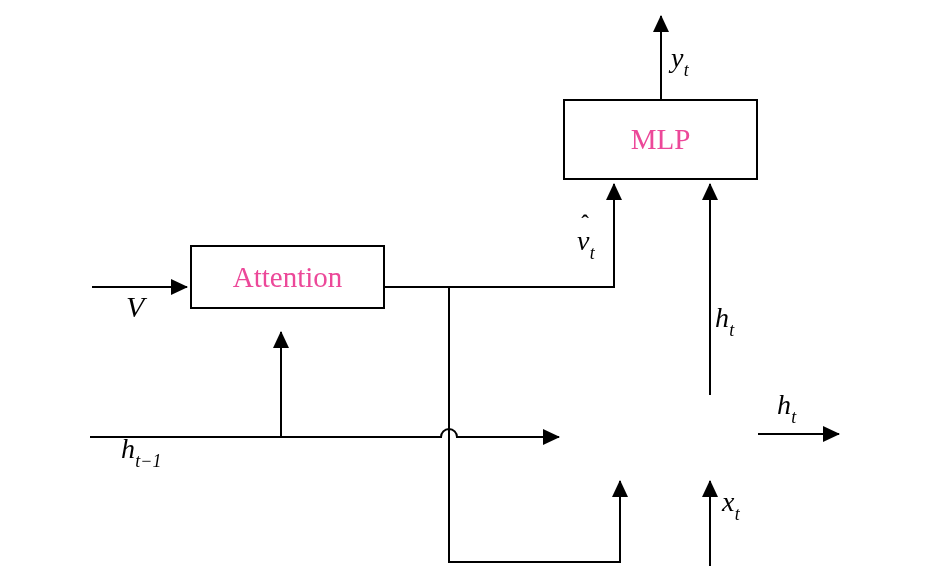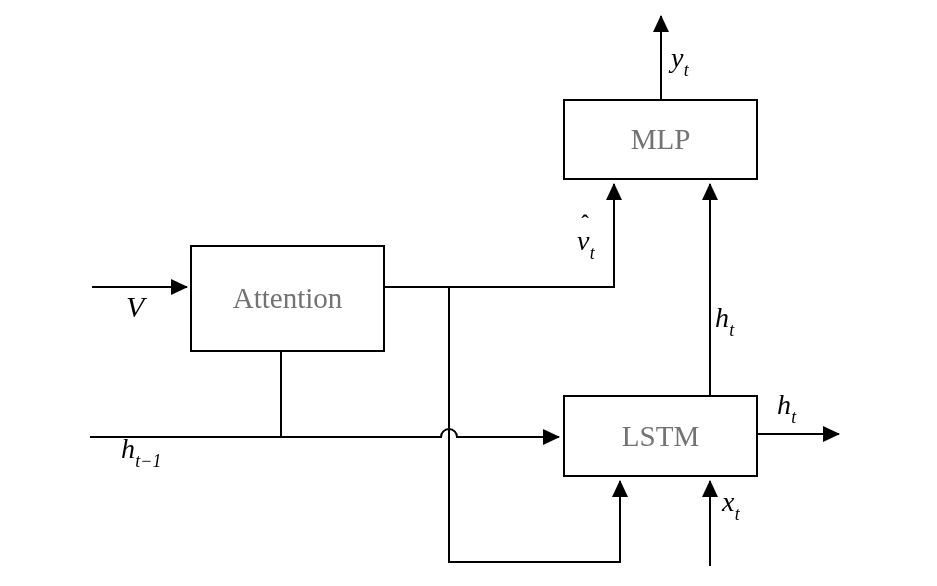--- a/index.html
+++ b/index.html
@@ -22,24 +22,24 @@
   }
   .box {
     position: absolute;
     border: 2px solid #000000;
     background: #ffffff;
     display: flex;
     align-items: center;
     justify-content: center;
     font-family: "Liberation Serif", serif;
     font-size: 29px;
-    color: #737373;
+    color: #ec4899;
     box-sizing: border-box;
   }
-  .box-attention { left: 190px; top: 245px; width: 195px; height: 107px; }
+  .box-attention { left: 190px; top: 245px; width: 195px; height: 64px; }
   .box-mlp      { left: 563px; top:  99px; width: 195px; height: 81px; }
   .box-lstm     { left: 563px; top: 395px; width: 195px; height: 82px; }
   .mlabel {
     position: absolute;
     font-family: "Liberation Serif", serif;
     font-style: italic;
     font-size: 28px;
     color: #000000;
     line-height: 1;
     white-space: nowrap;
@@ -99,23 +99,20 @@
 
     <path d="M 710 566 L 710 481" stroke="#000000" stroke-width="2" fill="none" marker-end="url(#arrow)"></path>
   </svg>
 
   <div class="box box-attention">
     <span>Attention</span>
   </div>
   <div class="box box-mlp">
     <span>MLP</span>
   </div>
-  <div class="box box-lstm">
-    <span>LSTM</span>
-  </div>
 
   <span class="mlabel lbl-v"><span>V</span><sub></sub></span>
 
   <span class="mlabel lbl-hprev"><span>h</span><sub>t−1</sub></span>
 
   <span class="mlabel lbl-vhat"><span class="hat-wrap"><span class="hat">ˆ</span><span>v</span></span><sub>t</sub></span>
 
   <span class="mlabel lbl-yt"><span>y</span><sub>t</sub></span>
 
   <span class="mlabel lbl-ht-mid"><span>h</span><sub>t</sub></span>

